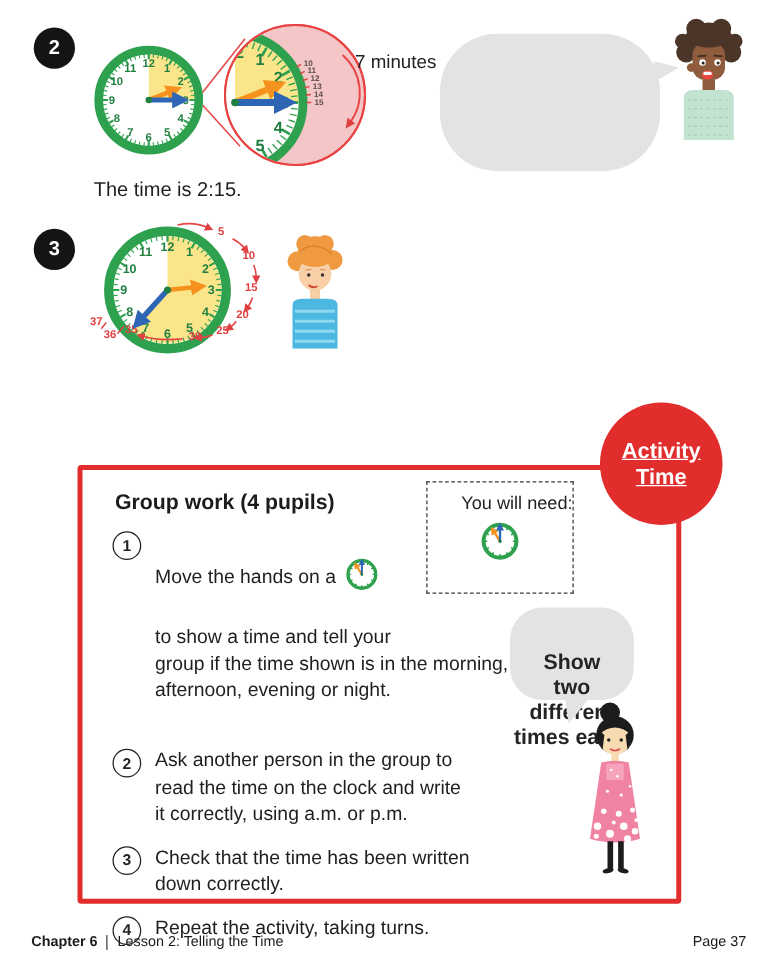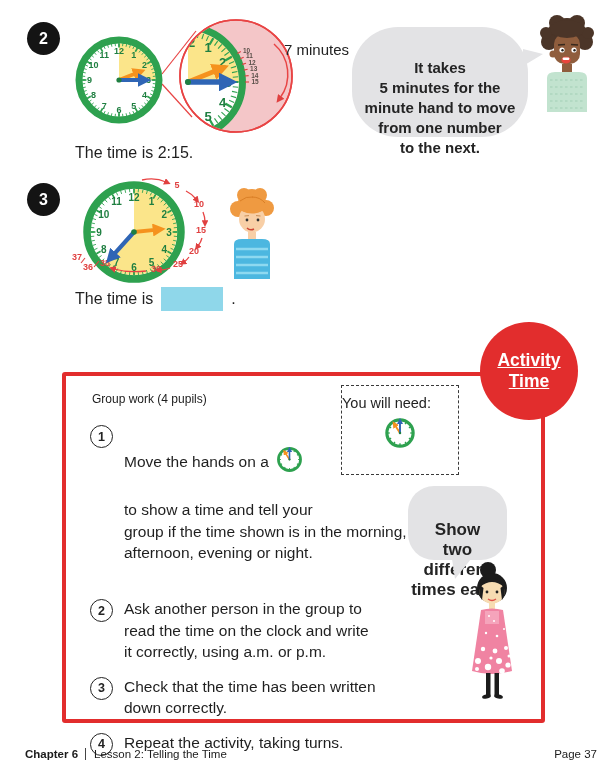--- a/index.html
+++ b/index.html
@@ -14,22 +14,22 @@
               vertical-align:-7px;margin:0 8px 0 8px;}
   .bubble{background:var(--bubble_gray);color:#242424;font-weight:700;text-align:center;
           white-space:pre-line;}
   .tail{position:absolute;width:0;height:0;border-style:solid;}
   .note{font-size:15px;color:#232323;}
   
   #activity-box{border:4px solid var(--activity_red);border-radius:3px;background:#fff;}
   #activity-badge{border-radius:50%;background:var(--activity_red);color:#fff;font-weight:700;
                   font-size:17.5px;line-height:21px;display:flex;flex-direction:column;
                   align-items:center;justify-content:center;text-align:center;white-space:pre-line;text-decoration:underline;}
-  #group-heading{font-size:12px;font-weight:400;color:#1c1c1c;}
-  #need-box{border:1.6px dashed #3a3a3a;text-align:left;}
+  #group-heading{font-size:17px;font-weight:700;color:#1c1c1c;}
+  #need-box{border:1.6px dashed #3a3a3a;text-align:right;}
   #need-label{font-size:14.5px;margin-top:9px;}
   .step{display:flex;margin-bottom:13px;}
   .stepnum{flex:none;width:21px;height:21px;border:1.6px solid #222;border-radius:50%;
            font-size:12.5px;font-weight:700;display:flex;align-items:center;justify-content:center;
            margin-right:11px;margin-top:1px;}
   .steptext{font-size:15.5px;line-height:21.5px;color:#1f1f1f;white-space:pre-line;}
   .step1-line1{display:flex;align-items:flex-end;}
   .step1-line1 svg{margin-left:7px;}
   
   #footer{position:absolute;left:0;right:0;bottom:8px;height:16px;font-size:11.5px;color:#1b1b1b;}
@@ -253,25 +253,20 @@
     <line class="hand-m" x1="11" y1="65" x2="45" y2="65" stroke-width="5.5" marker-end="url(#ah-b)"></line>
     <circle class="cdot" cx="11" cy="65" r="3"></circle>
     <path class="redline" d="M97,27 A40,40 0 0 1 103,81" stroke-width="1.5" marker-end="url(#ah-r)"></path>
     <circle class="magedge" cx="59" cy="59" r="56"></circle>
   </svg>
 
   <div class="abs note" style="left:284px;top:41px;">7 minutes</div>
 
   <div class="abs bubble" style="left:352px;top:27px;width:176px;height:110px;border-radius:46px;
        font-size:15px;line-height:20px;padding-top:11px;box-sizing:border-box;">
-    <span>It takes
-5 minutes for the
-minute hand to move
-from one number
-to the next.</span>
     <span class="tail" style="right:-15px;top:22px;border-width:5px 0 12px 20px;
           border-color:transparent transparent transparent var(--bubble_gray);"></span>
   </div>
 
   <svg class="abs" style="left:531px;top:12px;" width="72" height="100" viewBox="0 0 72 100">
     <g>
       <ellipse cx="36" cy="22" rx="20" ry="16" fill="#4b3528"></ellipse>
       <circle cx="18" cy="30" r="8" fill="#4b3528"></circle>
         <circle cx="54" cy="30" r="8" fill="#4b3528"></circle>
       <circle cx="26" cy="11" r="8" fill="#4b3528"></circle>
@@ -442,23 +437,20 @@
     <path d="M12,57 Q12,52 20,52 L40,52 Q48,52 48,57 L48,92 L12,92 Z" fill="#4cb7e0"></path>
     <g stroke="#8ed9f0" stroke-width="2.5">
       <line x1="14" y1="62" x2="46" y2="62"></line>
         <line x1="14" y1="70" x2="46" y2="70"></line>
       <line x1="14" y1="78" x2="46" y2="78"></line>
         <line x1="14" y1="86" x2="46" y2="86"></line>
     </g>
   </svg>
 
 
-  <div class="abs caption" style="left:75px;top:287px;">
-    <span>The time is</span><span class="answer-box"></span><span>.</span>
-  </div>
 
   <div id="activity-box" class="abs" style="left:62px;top:372px;width:475px;height:343px;"></div>
 
   <div id="activity-badge" class="abs" style="left:480px;top:322px;width:98px;height:98px;">
     <span>Activity
 Time</span>
   </div>
 
   <div id="group-heading" class="abs" style="left:92px;top:392px;">Group work (4 pupils)</div>
 

